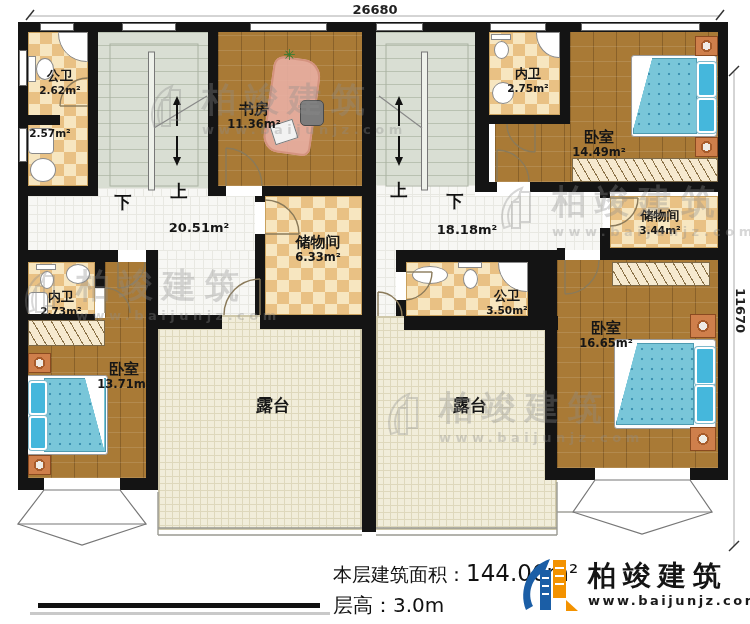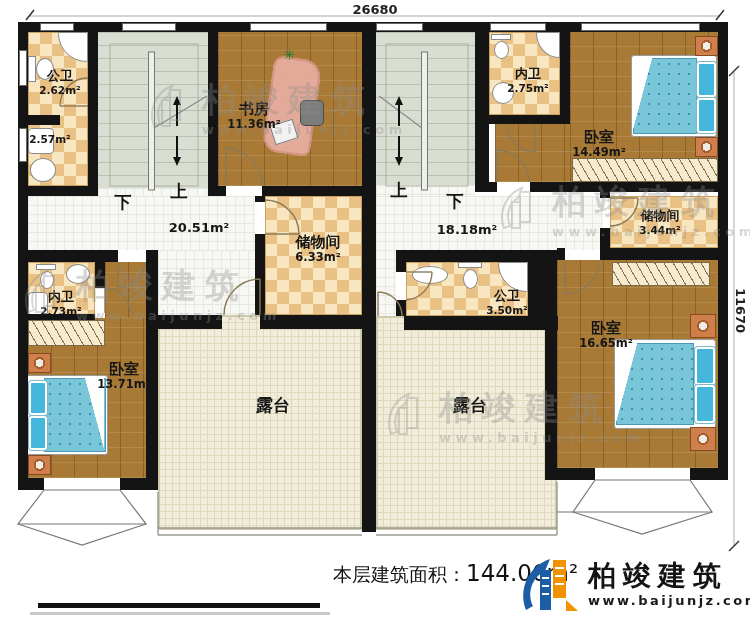--- a/index.html
+++ b/index.html
@@ -274,21 +274,21 @@
     </g>
   </svg>
 
   <div class="dim" style="left:340px;top:2px;width:70px;">26680</div>
   <div class="dim" style="left:710px;top:303px;width:60px;transform:rotate(90deg);">11670</div>
 
   <div class="rlabel small" style="left:60px;top:82px;">
     <span class="rl-name">公卫</span>
     <span class="rl-area">2.62m²</span>
   </div>
-  <div class="rlabel small" style="left:50px;top:139px;">
+  <div class="rlabel small" style="left:50px;top:133px;">
     <span class="rl-area">2.57m²</span>
   </div>
   <div class="rlabel" style="left:254px;top:116px;">
     <span class="rl-name">书房</span>
     <span class="rl-area">11.36m²</span>
   </div>
   <div class="rlabel small" style="left:528px;top:80px;">
     <span class="rl-name">内卫</span>
     <span class="rl-area">2.75m²</span>
   </div>
@@ -381,20 +381,23 @@
         <div class="wm-name">柏竣建筑</div>
          <div class="wm-url">www.baijunjz.com</div>
       </div>
   </div>
 
   <div class="tb-rule1"></div>
   <div class="tb-rule2"></div>
   <div class="tb-stats">
     <div class="tb-line1">
       <span>本层建筑面积：</span><span class="v">144.06m²</span>
+    </div>
+    <div class="tb-line2">
+      <span>层高：</span><span>3.0m</span>
     </div>
   </div>
   <div class="tb-brand">
     <svg width="66" height="62" viewBox="0 0 66 62">
       <path d="M10,56 C2,36 12,12 34,5 L29,17 C15,24 11,40 17,52 Z" fill="#1b5ea6"></path>
       <rect x="24" y="16" width="11" height="40" fill="#1b5ea6"></rect>
       <rect x="37" y="6" width="13" height="38" fill="#f39200"></rect>
       <g stroke="#ffffff" stroke-width="2">
         <line x1="26" y1="24" x2="33" y2="24"></line>
           <line x1="26" y1="32" x2="33" y2="32"></line>

